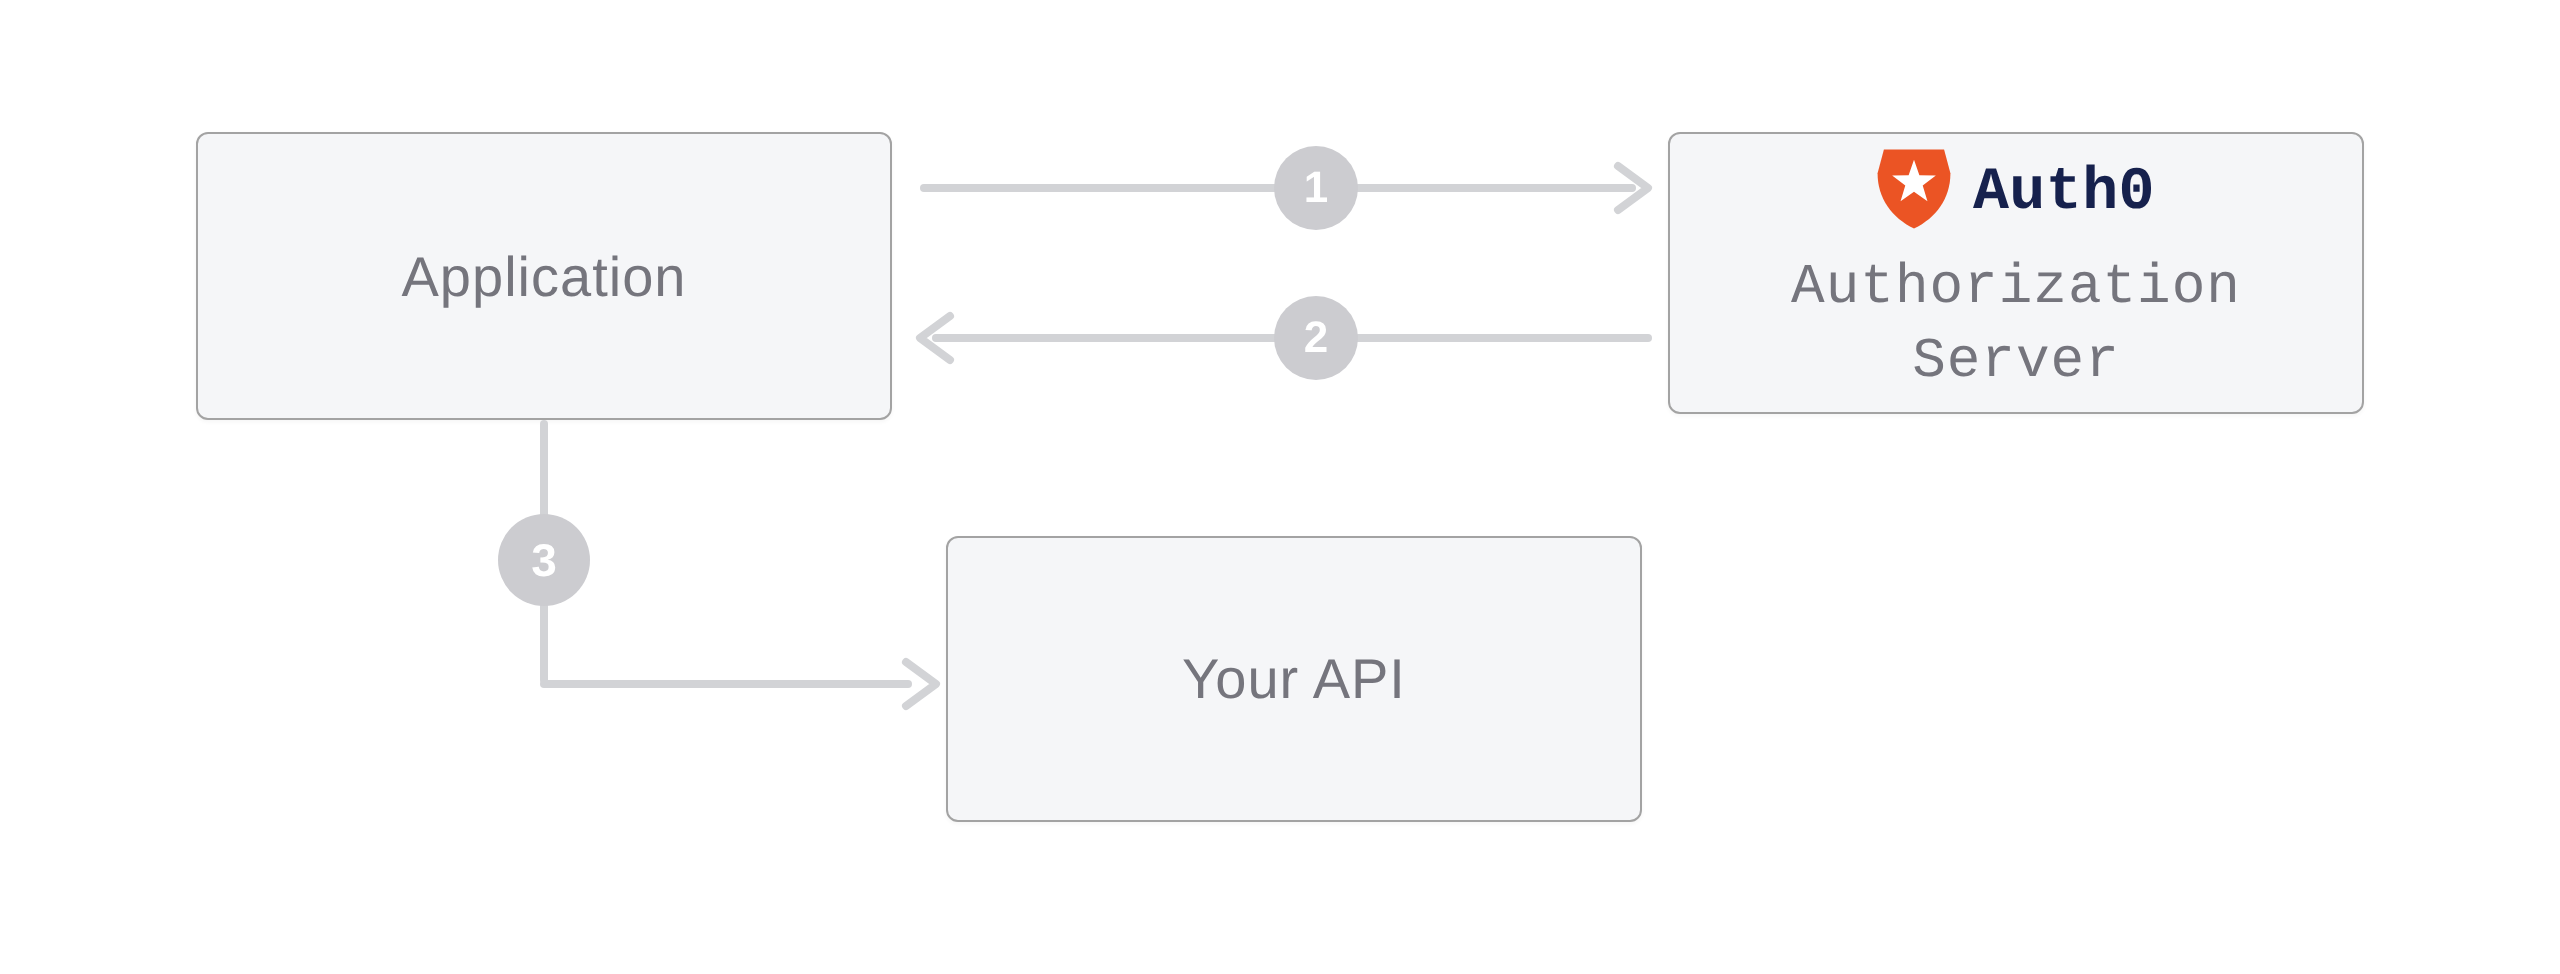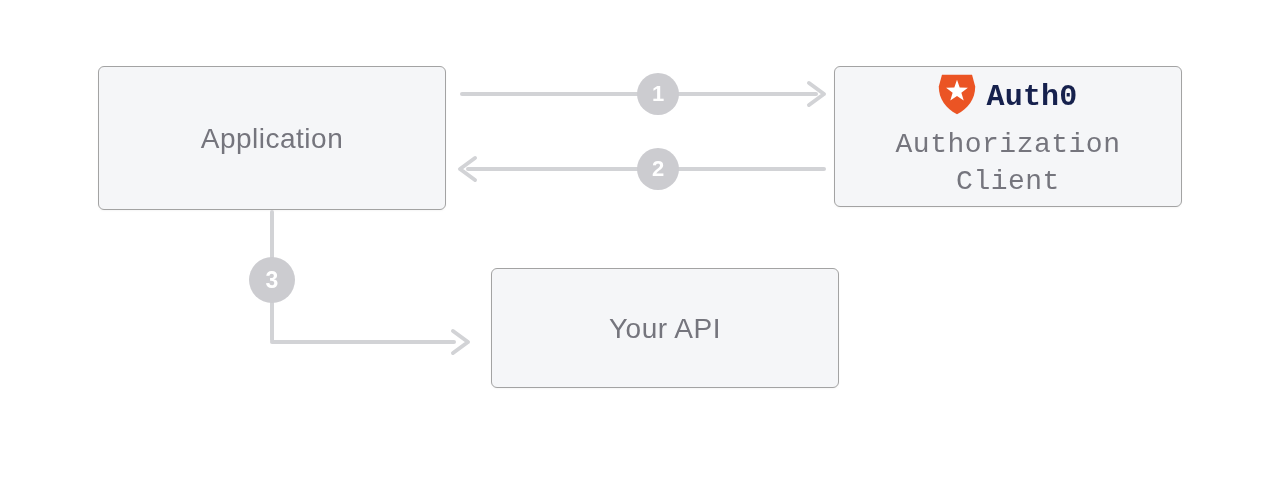--- a/index.html
+++ b/index.html
@@ -25,21 +25,21 @@
   }
   .node-label {
     color: #75757d;
     font-size: 28px;
     line-height: 37px;
     letter-spacing: 0.5px;
     font-weight: 400;
   }
   #app-node  { left: 98px;  top: 66px;  width: 348px; height: 144px; }
   #auth-node { left: 834px; top: 66px;  width: 348px; height: 141px; font-family: Liberation Mono, monospace; }
-  #api-node  { left: 491px; top: 268px; width: 348px; height: 120px; }
+  #api-node  { left: 473px; top: 268px; width: 348px; height: 143px; }
 
   .brand-row {
     display: flex; align-items: center; justify-content: center;
     gap: 10px; margin-bottom: 5px;
   }
   .brand-name {
     color: #16214d;
     font-size: 30px;
     font-weight: 700;
     letter-spacing: 0.2px;
@@ -82,21 +82,21 @@
   <div class="node" id="auth-node">
     <div class="brand-row">
       <span>
         <svg width="38" height="43" viewBox="0 0 48 54" aria-hidden="true">
           <path d="M5 2 L43 2 L47 17 C47 33 38 45 24 52 C10 45 1 33 1 17 Z" fill="#eb5424"></path>
           <polygon points="24,8.5 27.4,18.3 37.8,18.5 29.5,24.8 32.5,34.7 24,28.8 15.5,34.7 18.5,24.8 10.2,18.5 20.6,18.3" fill="#ffffff"></polygon>
         </svg>
       </span>
       <span class="brand-name">Auth0</span>
     </div>
-    <div class="node-label">Authorization Client</div>
+    <div class="node-label">Authorization Server</div>
   </div>
 
   <div class="node" id="api-node">
     <div class="node-label">Your API</div>
   </div>
 
   <div class="line h-line" id="arrow1-line"></div>
   <span class="arrowhead" id="arrow1-head">
     <svg width="22" height="28" viewBox="0 0 22 28">
       <path d="M3 3 L18 14 L3 25" fill="none" stroke="#d2d3d6" stroke-width="4" stroke-linecap="round" stroke-linejoin="round"></path>

